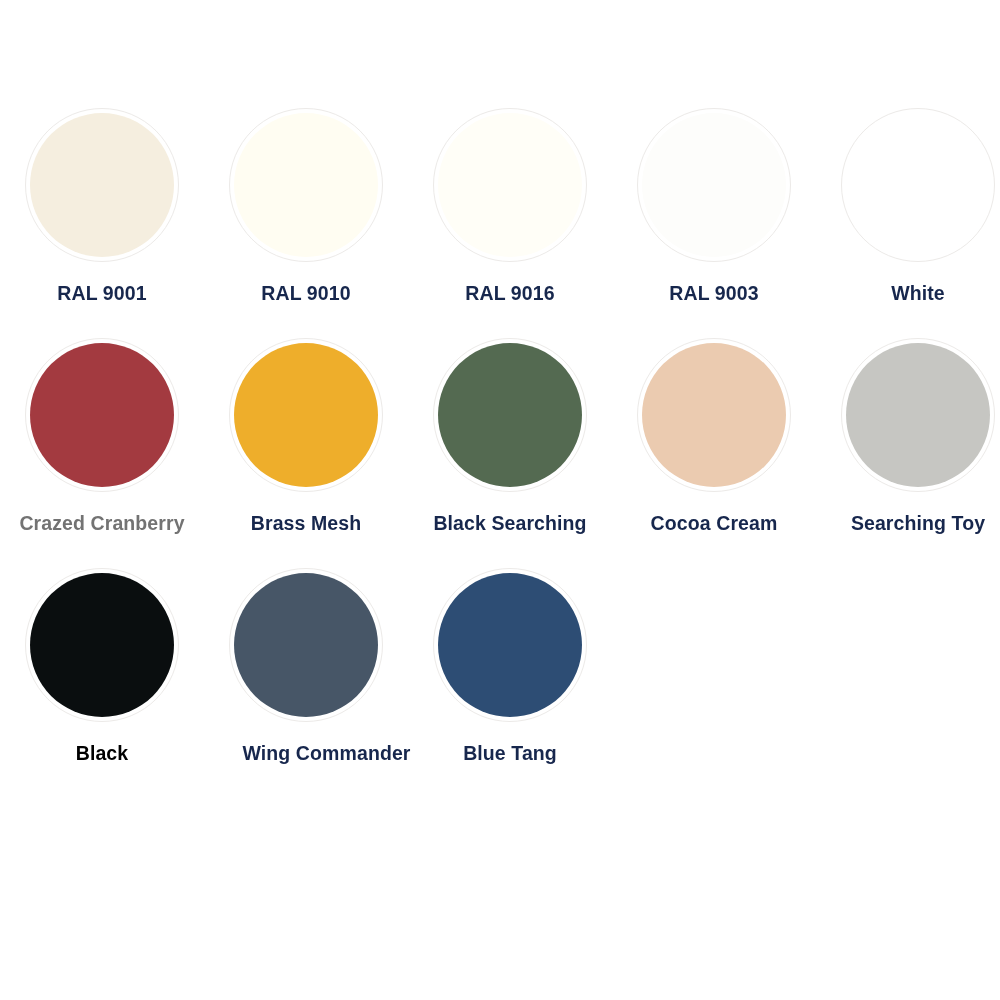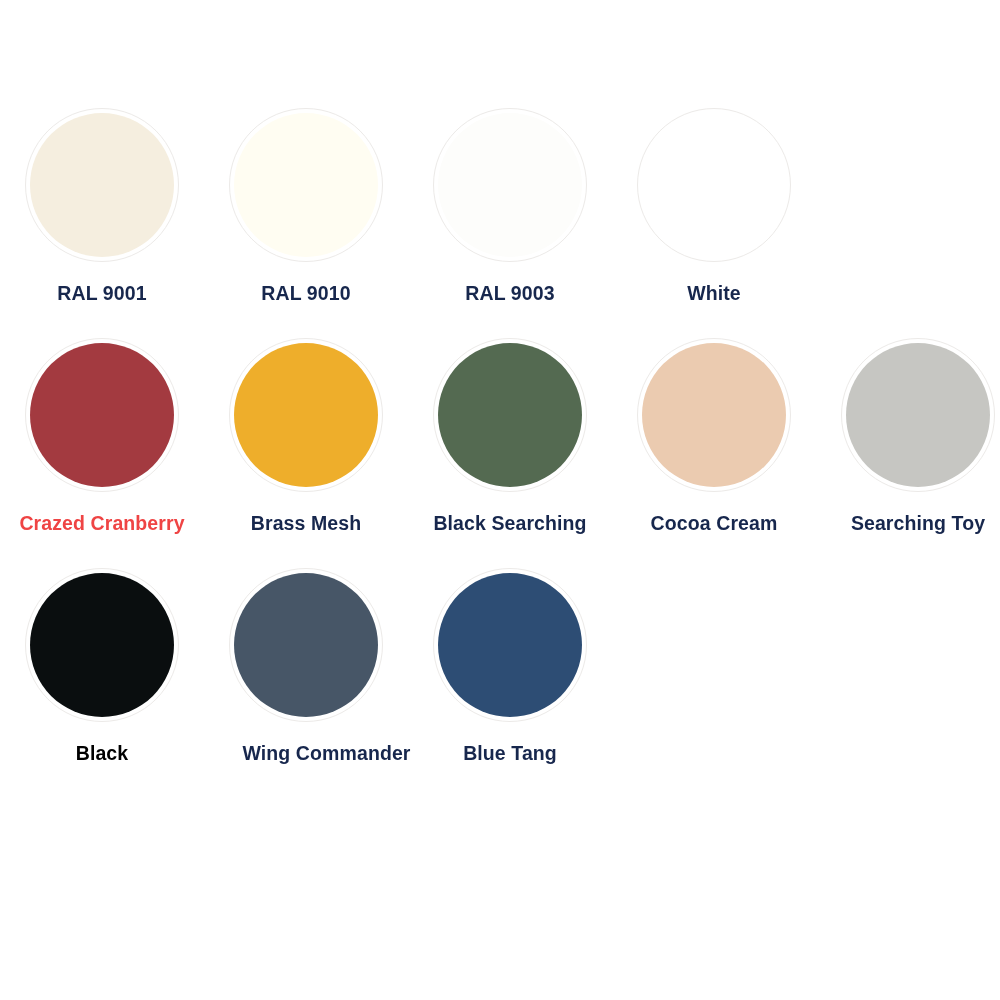--- a/index.html
+++ b/index.html
@@ -91,38 +91,44 @@
       <div class="swatch-label" style="color: rgb(23, 39, 77);">RAL 9001</div>
     </div>
     <div class="swatch-cell">
       <div class="swatch-ring" style="border-color: rgb(236, 234, 232);">
         <div class="swatch-fill" style="background-color: rgb(255, 253, 242);"></div>
       </div>
       <div class="swatch-label" style="color: rgb(23, 39, 77);">RAL 9010</div>
     </div>
     <div class="swatch-cell">
       <div class="swatch-ring" style="border-color: rgb(236, 234, 232);">
+        <div class="swatch-fill" style="background-color: rgb(255, 254, 247);"></div>
+      </div>
+      <div class="swatch-label" style="color: rgb(23, 39, 77);">RAL 9016</div>
+    </div>
+    <div class="swatch-cell">
+      <div class="swatch-ring" style="border-color: rgb(236, 234, 232);">
         <div class="swatch-fill" style="background-color: rgb(253, 253, 251);"></div>
       </div>
       <div class="swatch-label" style="color: rgb(23, 39, 77); text-align: right;">RAL 9003</div>
     </div>
     <div class="swatch-cell">
       <div class="swatch-ring" style="border-color: rgb(236, 234, 232);">
         <div class="swatch-fill" style="background-color: rgb(255, 255, 255);"></div>
       </div>
       <div class="swatch-label" style="color: rgb(23, 39, 77);">White</div>
     </div>
   </div>
 
   <div class="swatch-row" id="swatch-row-1">
     <div class="swatch-cell">
       <div class="swatch-ring" style="border-color: rgb(236, 234, 232);">
         <div class="swatch-fill" style="background-color: rgb(163, 58, 64);"></div>
       </div>
-      <div class="swatch-label" style="color: #ef4444;">Crazed Cranberry</div>
+      <div class="swatch-label" style="color: #737373;">Crazed Cranberry</div>
     </div>
     <div class="swatch-cell">
       <div class="swatch-ring" style="border-color: rgb(236, 234, 232);">
         <div class="swatch-fill" style="background-color: rgb(238, 174, 43);"></div>
       </div>
       <div class="swatch-label" style="color: rgb(23, 39, 77);">Brass Mesh</div>
     </div>
     <div class="swatch-cell">
       <div class="swatch-ring" style="border-color: rgb(236, 234, 232);">
         <div class="swatch-fill" style="background-color: rgb(84, 106, 81);"></div>

